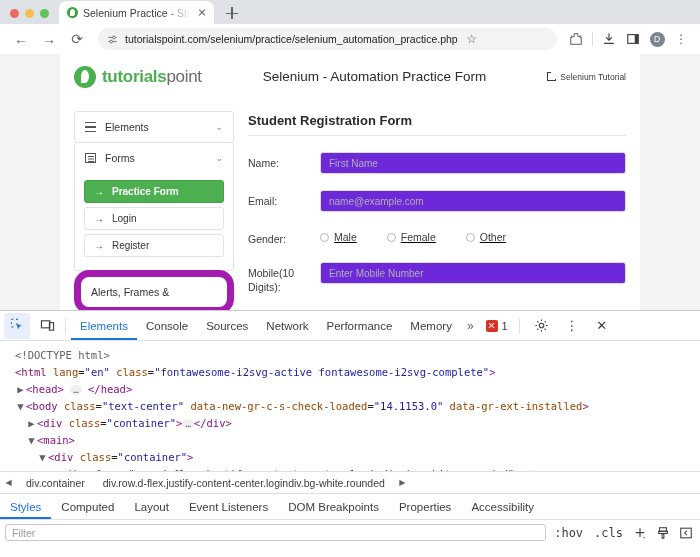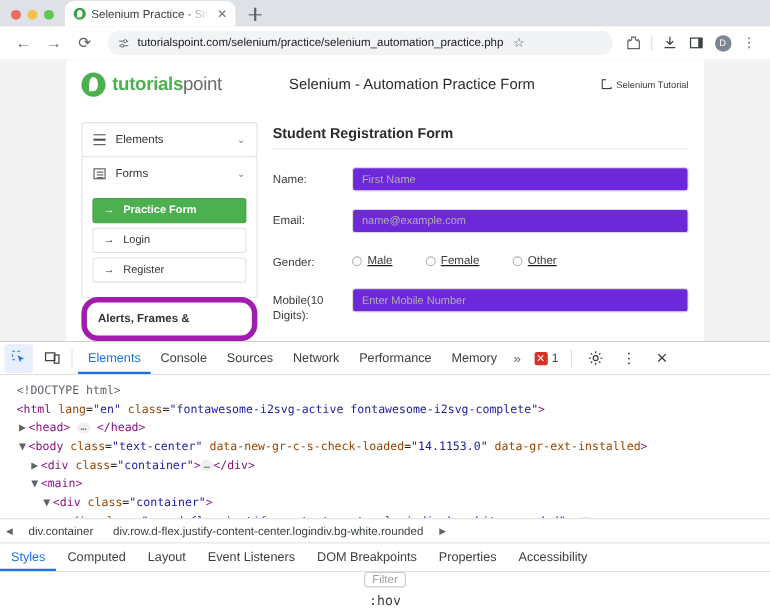--- a/index.html
+++ b/index.html
@@ -73,21 +73,21 @@
   .ico-box { width:11px; height:10px; flex:none; display:flex; flex-direction:column; justify-content:space-between; }
   .ico-box i { display:block; height:1.4px; background:#555; }
   .ico-list { width:11px; height:10px; border:1px solid #555; flex:none; position:relative; }
   .ico-list::after{content:""; position:absolute; left:2px; top:1.5px; width:6px; height:1px; background:#555;
      box-shadow:0 2.5px 0 #555, 0 5px 0 #555;}
   .sub-list { padding:7px 9px 9px 9px; }
   .sub-item { display:flex; align-items:center; gap:8px; border:1px solid #e3e3e3; border-radius:3px;
               padding:5px 9px; font-size:10px; color:#333; margin-bottom:4px; background:#fff; }
   .sub-item.active { background:#4CAF50; border-color:#43a047; color:#fff; font-weight:bold; }
   .sub-item .arrow { font-size:10px; }
-  .side-partial { border:5px solid #a21caf; border-radius:15px; padding:9px 10px; font-size:10.5px; color:#333;font-weight:bold; }
+  .side-partial { border:7px solid #a21caf; border-radius:15px; padding:9px 10px; font-size:10.5px; color:#333; }
 
   .form-col { flex:1; padding-top:2px; }
   .form-title { font-size:13px; color:#2b2b2b; padding-bottom:7px; border-bottom:1px solid #e6e6e6; }
   .frow { display:flex; align-items:flex-start; margin-top:16px; }
   .flabel { width:72px; flex:none; font-size:10.5px; color:#3b3b3b; padding-top:4px; line-height:1.35; }
   .finput { flex:1; height:22px; border:1px solid #dcdcdc; border-radius:3px; background:#6d28d9;
             display:flex; align-items:center; padding:0 8px; font-size:10px; color:#b0b0b0; }
   .radio-grp { flex:1; display:flex; gap:30px; padding-top:3px;text-decoration:underline; }
   .radio { display:flex; align-items:center; gap:5px; font-size:10.5px; color:#3b3b3b; }
   .radio .r { width:9px; height:9px; border:1px solid #b5b5b5; border-radius:50%; flex:none; }
@@ -121,21 +121,21 @@
 
   .crumbs { height:22px; border-top:1px solid #e0e0e0; display:flex; align-items:center; background:#fff; overflow:hidden; }
   .crumb-arrow { width:17px; height:22px; display:flex; align-items:center; justify-content:center; color:#5f6368; font-size:8px; flex:none; }
   .crumb { padding:0 9px; font-size:10.5px; color:#3c4043; height:22px; display:flex; align-items:center; white-space:nowrap; }
   .crumb.sel { background:#e8eefc; }
 
   .dt-subtabs { height:26px; border-top:1px solid #e0e0e0; display:flex; align-items:center; background:#fff; }
   .sub-tab { padding:0 10px; height:25px; display:flex; align-items:center; font-size:11.5px; color:#3c4043; white-space:nowrap; }
   .sub-tab.active { color:#1a73e8; box-shadow:inset 0 -2px 0 #1a73e8; }
 
-  .filterbar { height:26px; border-top:1px solid #e0e0e0; display:flex; align-items:center; padding:0 5px; gap:5px; background:#fff;flex-direction:column; }
+  .filterbar { height:26px; border-top:1px solid #e0e0e0; display:flex; align-items:center; padding:0 5px; gap:5px; background:#fff; }
   .filter-input { flex:1; height:17px; border:1px solid #c9c9c9; border-radius:3px; display:flex; align-items:center;
                   padding:0 6px; font-size:10.5px; color:#9e9e9e; min-width:0; }
   .f-btn { font-size:12px; color:#3c4043; padding:0 3px; white-space:nowrap; font-family:"DejaVu Sans Mono", monospace; }
   .f-ico { width:18px; height:18px; display:flex; align-items:center; justify-content:center; color:#5f6368; flex:none; }
 </style>
 </head>
 <body>
 
 <div class="browser">
 

